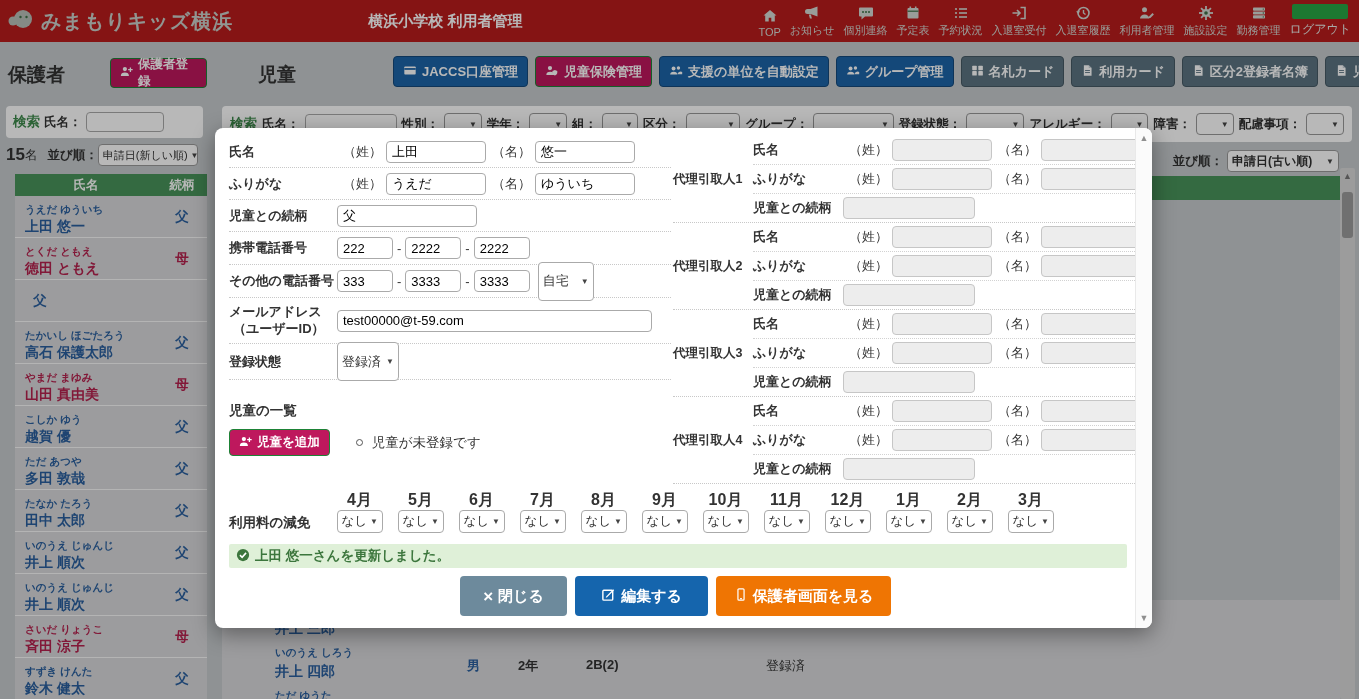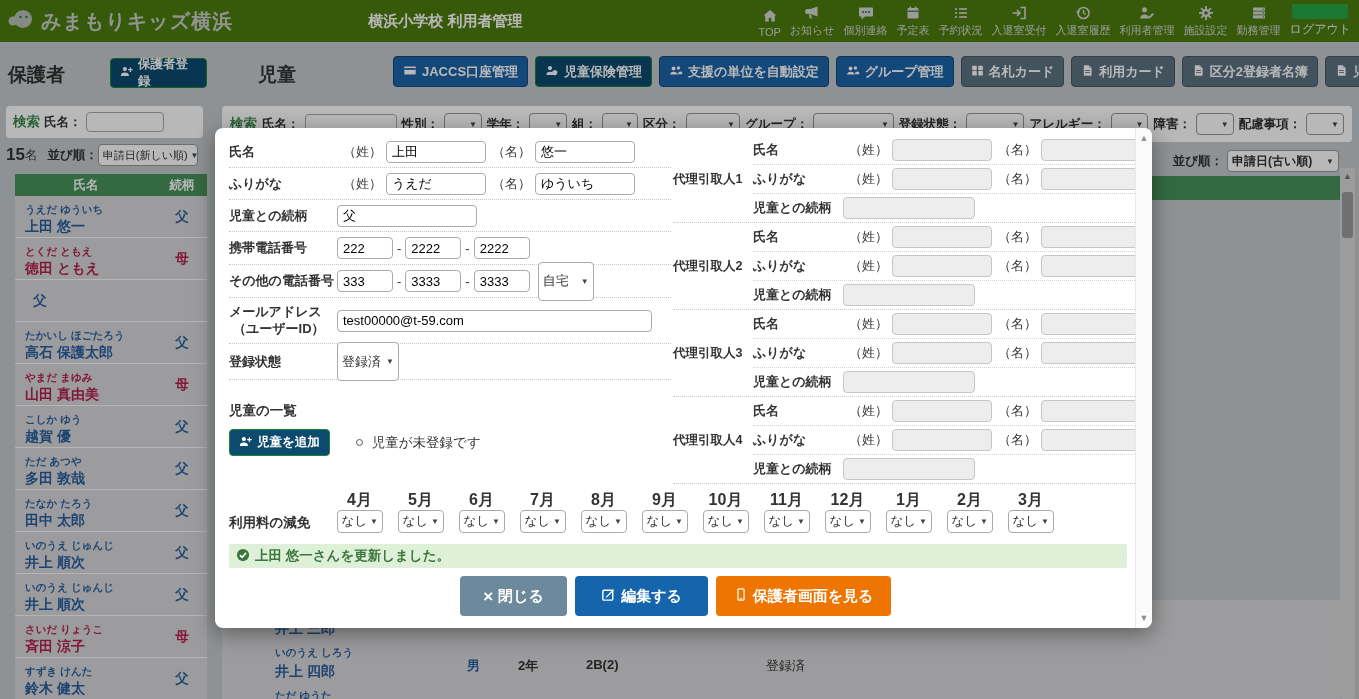--- a/index.html
+++ b/index.html
@@ -1,34 +1,34 @@
 <!DOCTYPE html>
 <html><head>
 <meta charset="utf-8">
 <style>
   html,body{margin:0;padding:0;}
   .page{position:relative;width:1359px;height:699px;overflow:hidden;background:#c6cbce;
         font-family:"Liberation Sans","DejaVu Sans",sans-serif;color:#333;}
   
-  .tophdr{position:absolute;top:0;left:0;right:0;height:42px;background:#4d7c0f;display:flex;
+  .tophdr{position:absolute;top:0;left:0;right:0;height:42px;background:#b91c1c;display:flex;
           align-items:center;padding:0 8px;box-sizing:border-box;z-index:1;}
   .logo{display:flex;align-items:center;gap:7px;color:#c9cfc9;font-size:20px;font-weight:bold;
         letter-spacing:1px;white-space:nowrap;}
   .app-title{color:#fff;font-size:15px;font-weight:bold;margin-left:135px;white-space:nowrap;}
   .nav{margin-left:auto;display:flex;align-items:flex-end;gap:9px;}
   .nav-item{display:flex;flex-direction:column;align-items:center;gap:2px;color:#d4dad4;
             font-size:11px;cursor:pointer;white-space:nowrap;}
   .nav-item svg{display:block;}
   .logout{display:flex;flex-direction:column;align-items:center;gap:2px;cursor:pointer;}
   .logout .bar{width:56px;height:15px;background:#28a745;border-radius:2px;}
   .logout .lbl{color:#e9ede9;font-size:12px;white-space:nowrap;}
   
   .btn{display:inline-flex;align-items:center;justify-content:center;gap:5px;color:#fff;
        font-weight:bold;border-radius:4px;cursor:pointer;font-family:inherit;box-sizing:border-box;}
-  .btn.green{background:#0c4a6e;border:1px solid #1d8336;}
+  .btn.green{background:#be185d;border:1px solid #1d8336;}
   .btn.navy{background:#1d65a8;border:1px solid #14497c;}
   .btn.gray{background:#5c7482;border:1px solid #465964;}
   .sel{display:inline-flex;align-items:center;justify-content:space-between;border:1px solid #999;
        border-radius:4px;background:#fff;height:22px;padding:0 4px;font-size:12px;
        box-sizing:border-box;cursor:pointer;white-space:nowrap;overflow:hidden;}
   .sel .arr{font-size:8px;color:#444;margin-left:3px;flex-shrink:0;}
   .tin{border:1px solid #aaa;border-radius:4px;height:22px;font-size:13px;padding:0 5px;
        box-sizing:border-box;font-family:inherit;background:#fff;}
   
   .guardians{position:absolute;left:0;top:42px;width:207px;bottom:0;}

